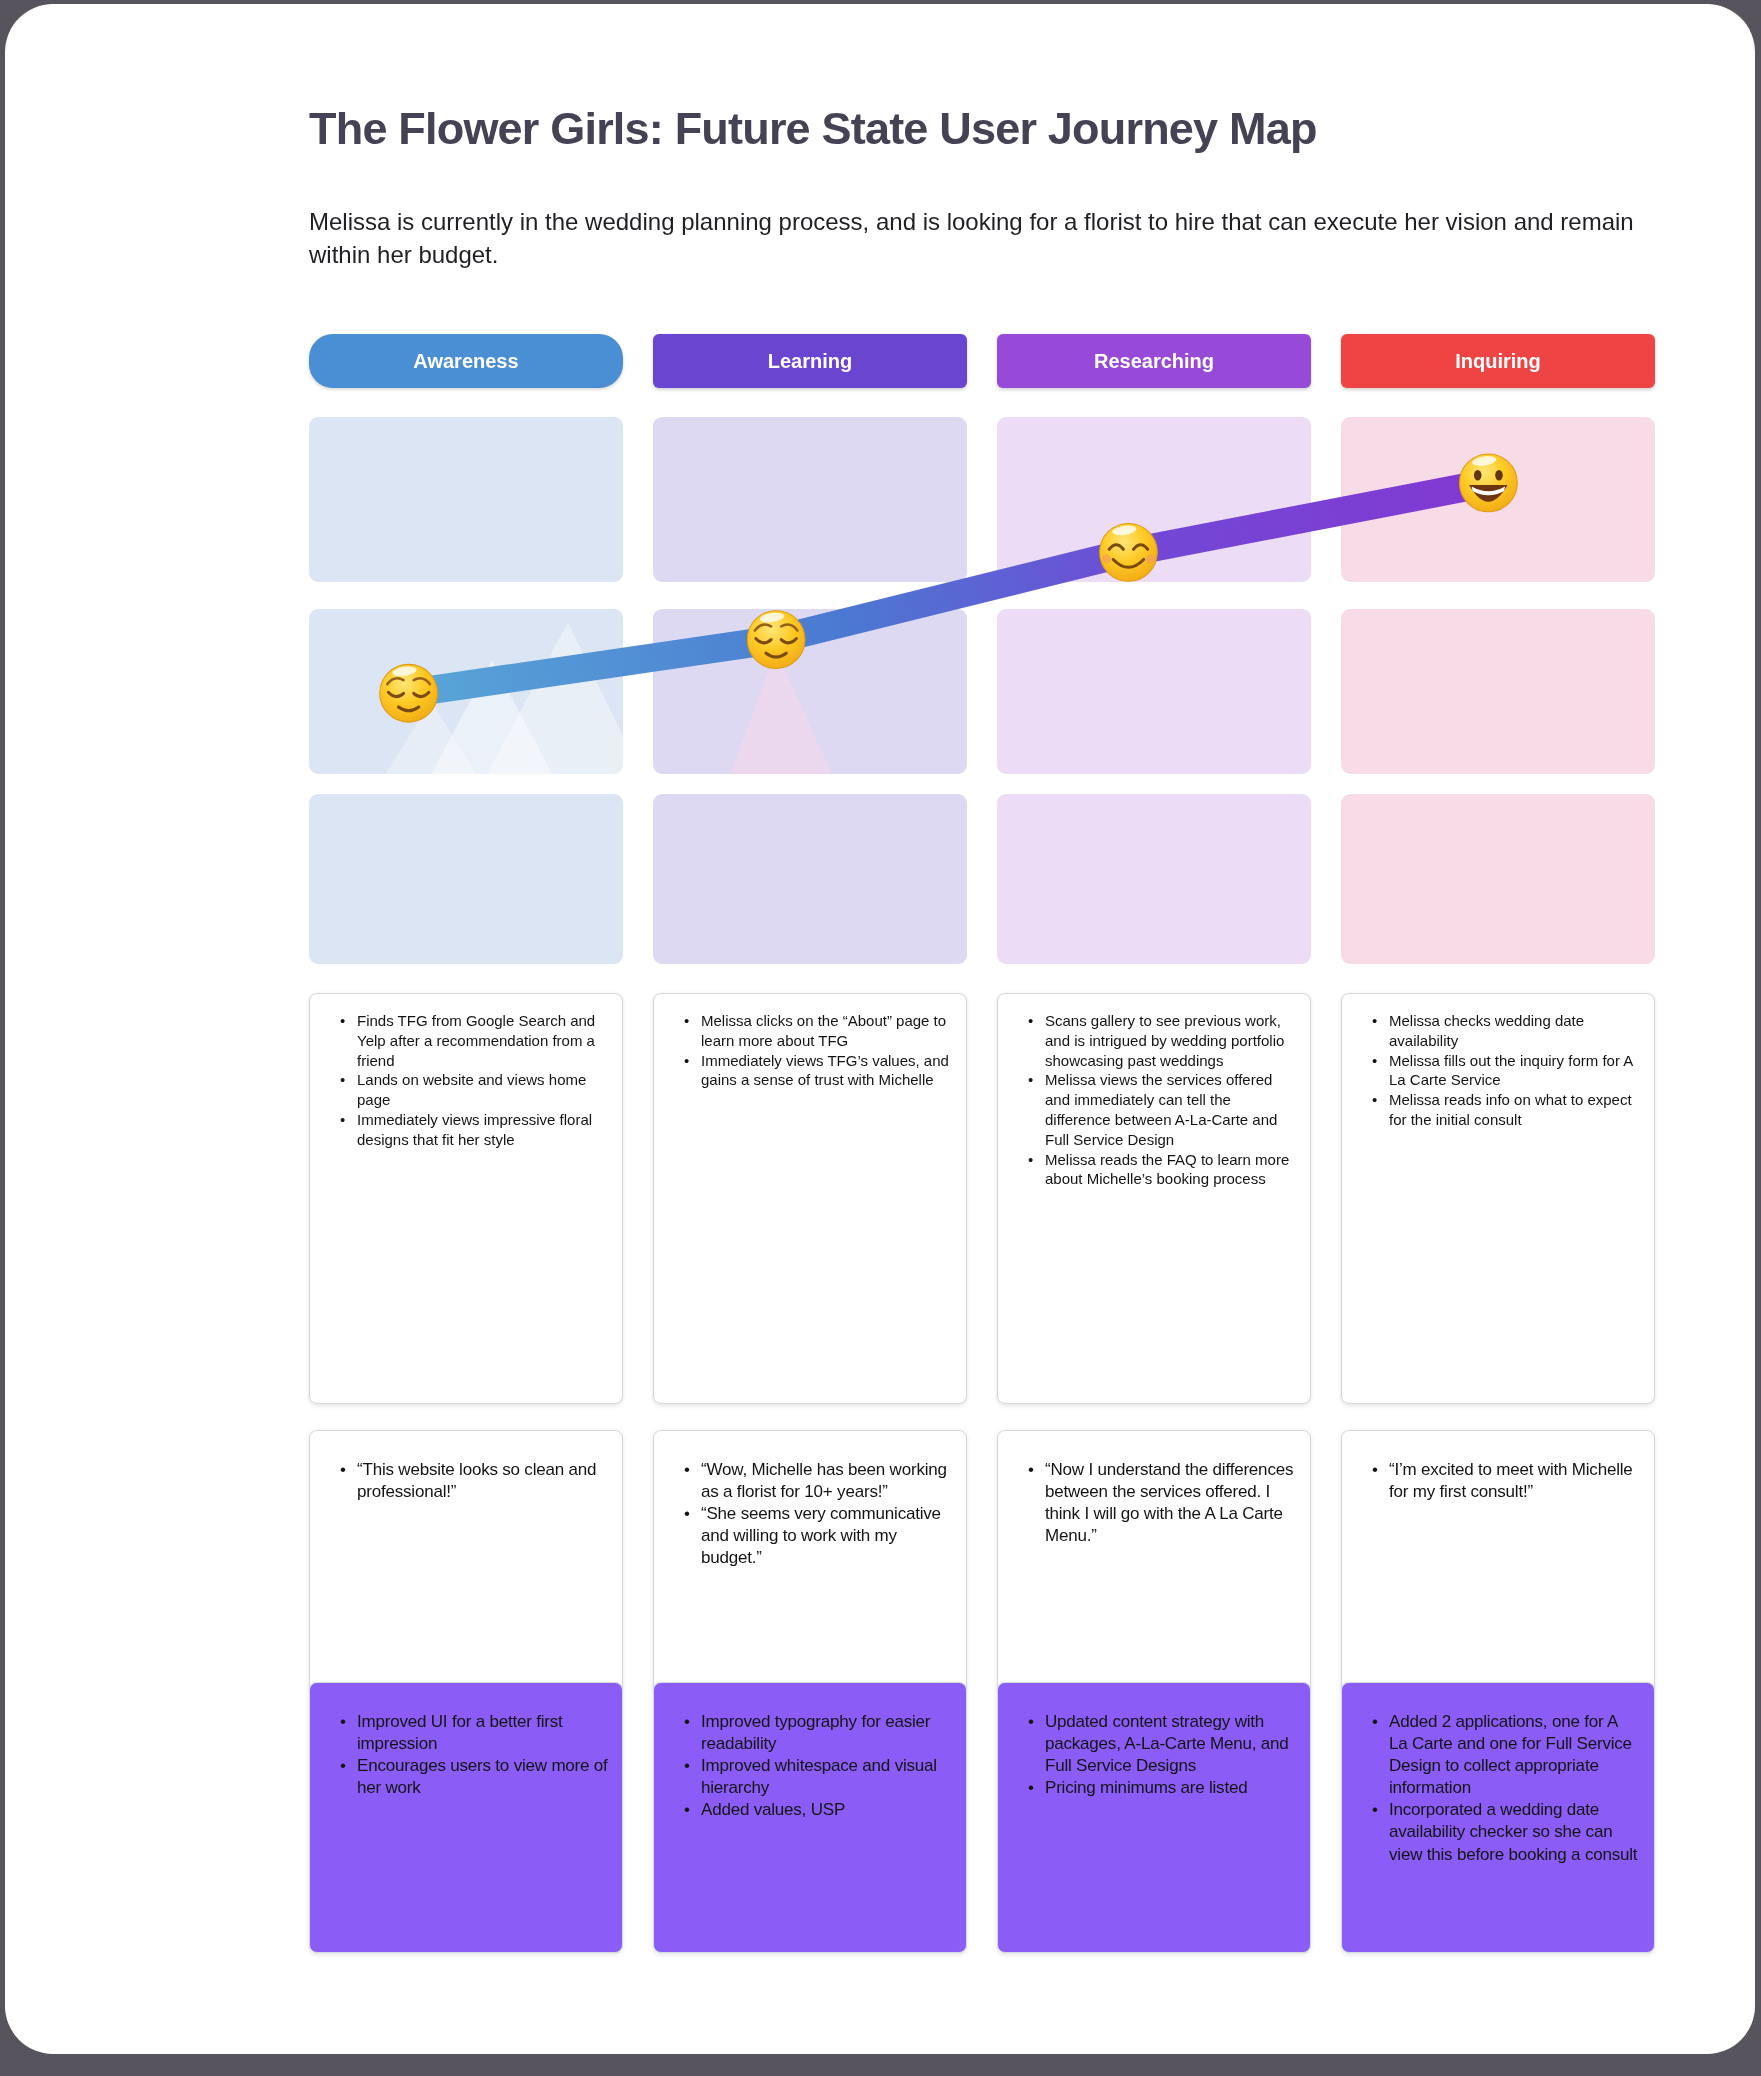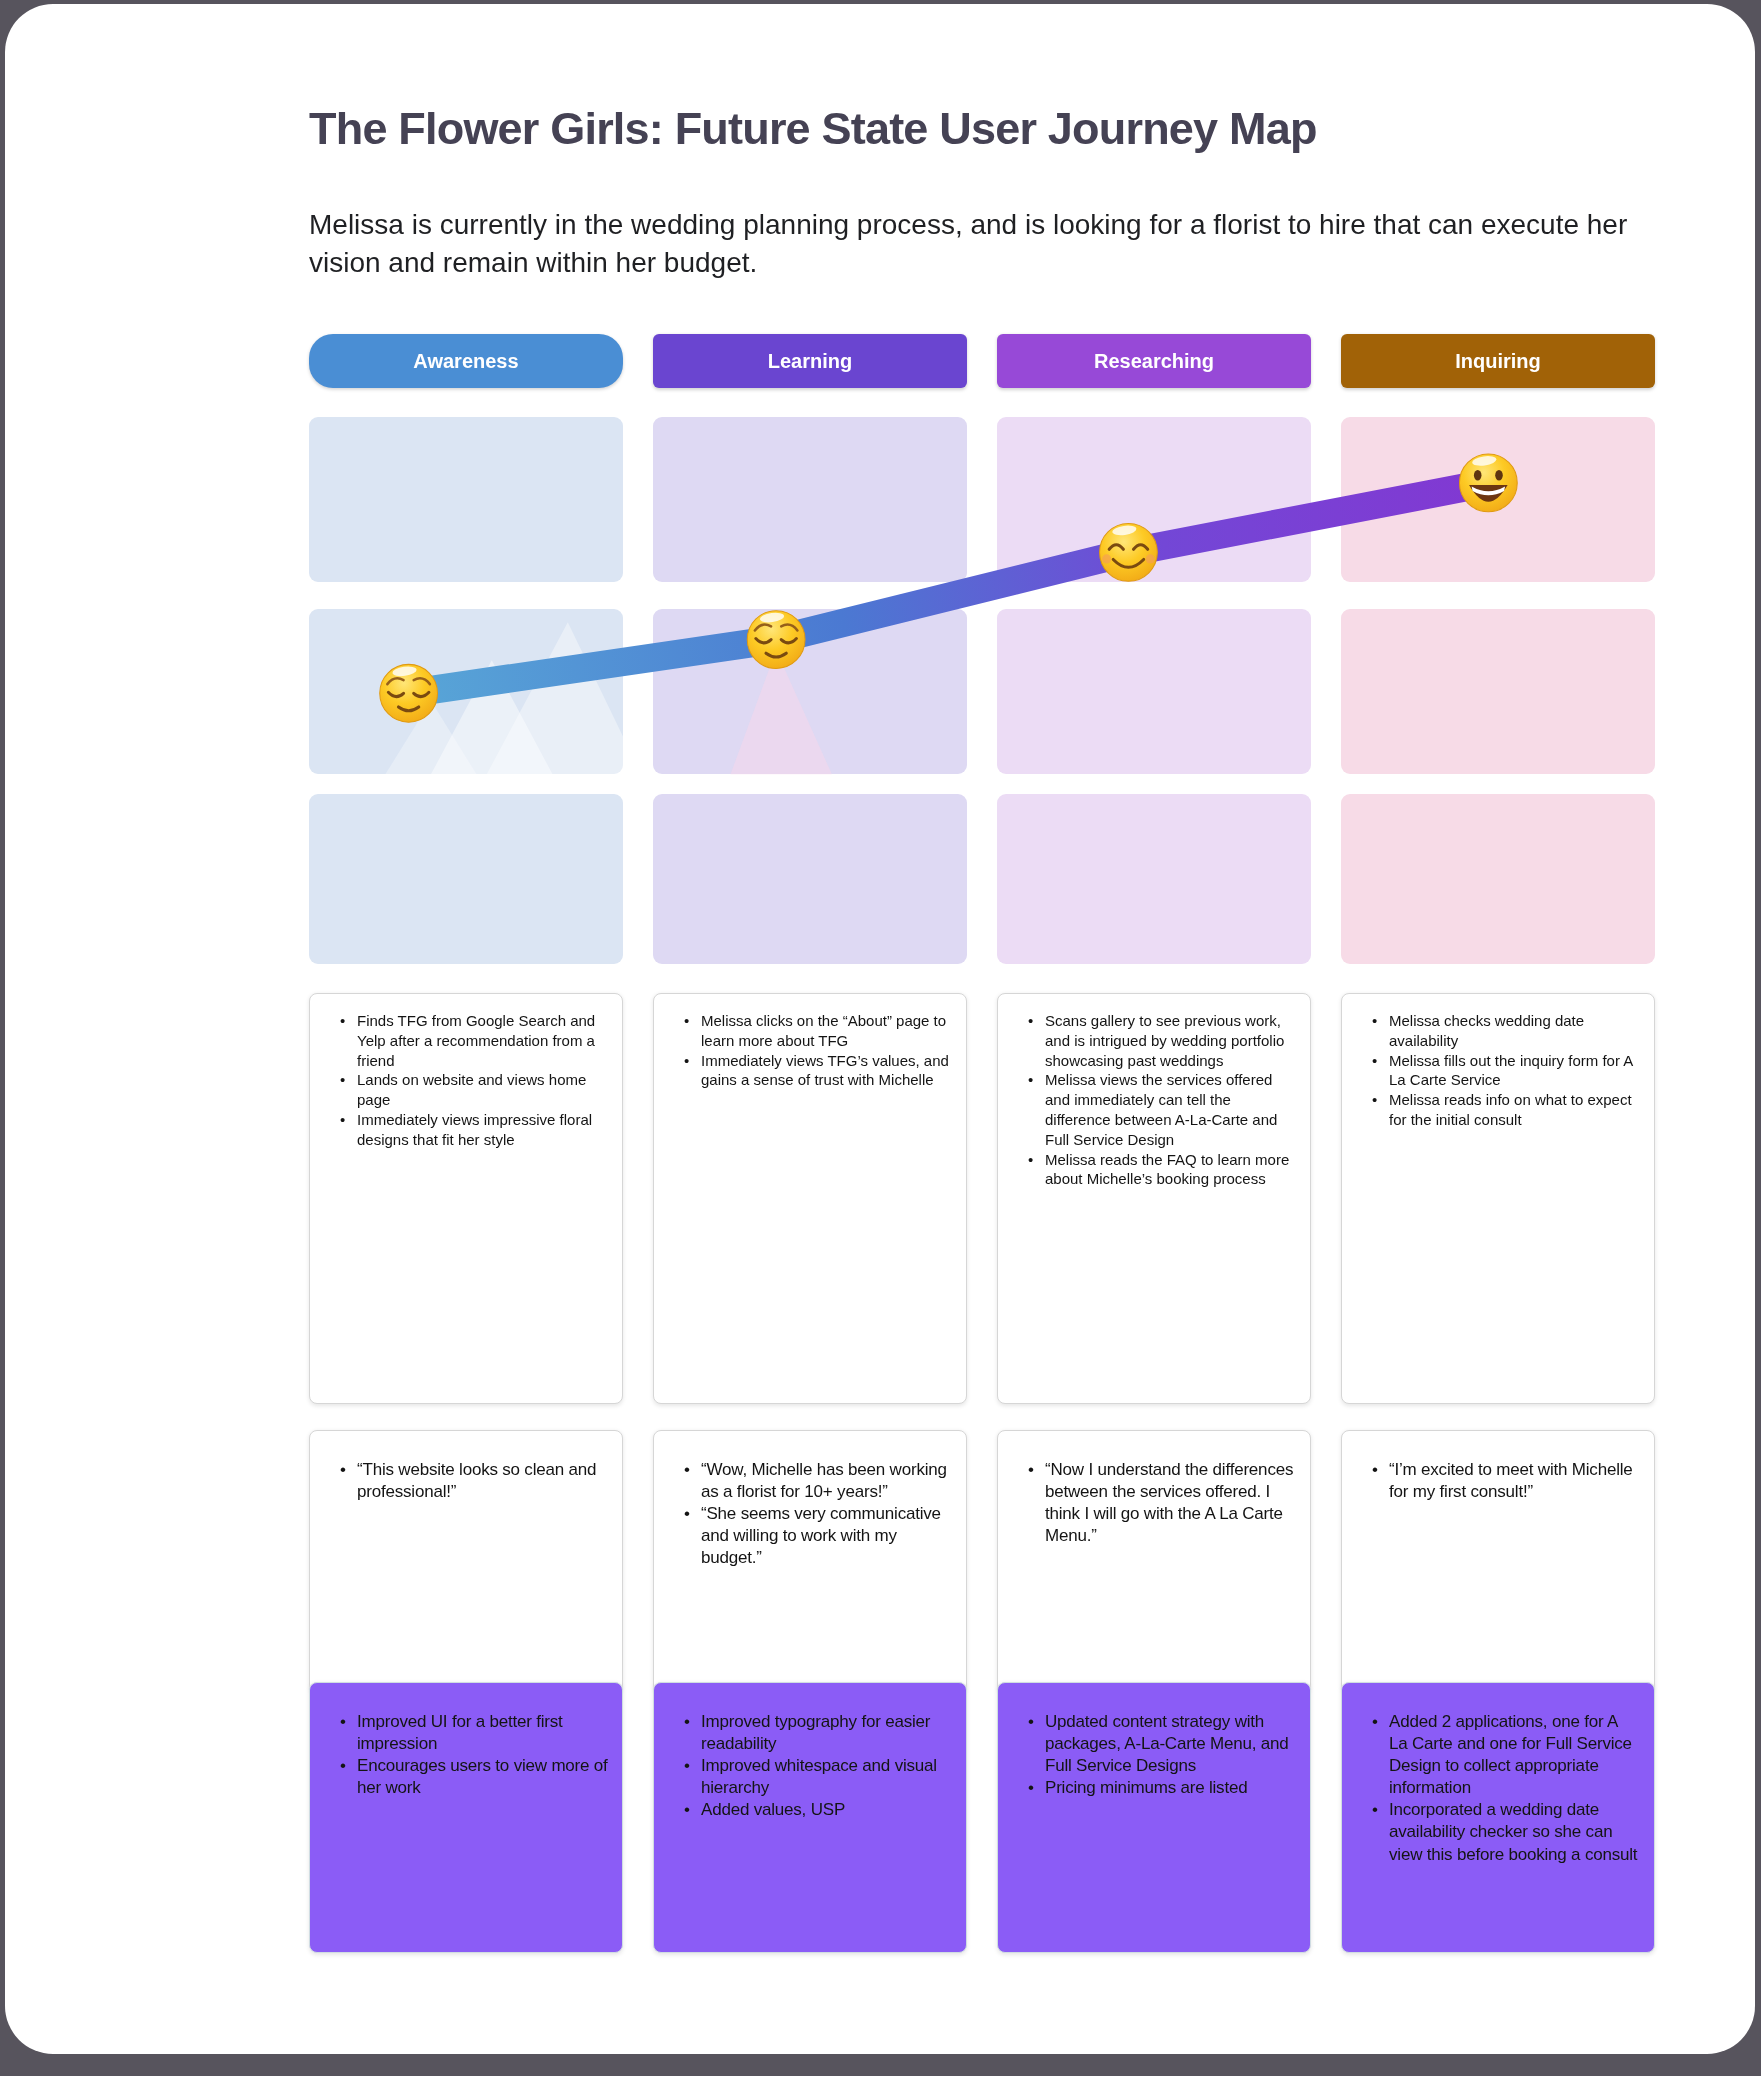--- a/index.html
+++ b/index.html
@@ -5,21 +5,21 @@
   html,body{margin:0;padding:0;width:1761px;height:2077px;background:#57545d;
     font-family:"Liberation Sans", sans-serif;-webkit-font-smoothing:antialiased;}
   #frame{position:absolute;left:5px;top:4px;width:1750px;height:2050px;
     background:#ffffff;border-radius:48px;overflow:hidden;}
   #sidebar{position:absolute;left:0;top:0;width:255px;height:100%;background:#e4e4e4;}
   .side-label{position:absolute;right:47px;transform:translateY(-50%);
     font-size:24px;font-weight:500;color:#0d0d0d;white-space:nowrap;}
   #page-title{position:absolute;left:304px;top:99px;font-size:45px;font-weight:700;
     color:#454254;letter-spacing:-0.8px;white-space:nowrap;}
   #scenario-text{position:absolute;left:304px;top:202px;width:1328px;
-    font-size:28px;line-height:1.36;color:#1f2023;}
+    font-size:24px;line-height:1.36;color:#1f2023;}
   .grid-row{position:absolute;left:304px;width:1349px;display:grid;
     grid-template-columns:repeat(4,314px);column-gap:30px;}
   #headers-row{top:330px;height:54px;}
   .stage-header{height:54px;border-radius:6px;display:flex;align-items:center;
     justify-content:center;color:#ffffff;font-size:20px;font-weight:700;
     box-shadow:0 1.5px 3.5px rgba(0,0,0,.18);}
   .mood-row1{top:413px;height:165px;}
   .mood-row2{top:605px;height:165px;}
   .mood-row3{top:790px;height:170px;}
   .mood-cell{border-radius:9px;height:100%;}
@@ -46,21 +46,21 @@
 
 
   <div id="page-title">The Flower Girls: Future State User Journey Map</div>
 
   <div id="scenario-text">Melissa is currently in the wedding planning process, and is looking for a florist to hire that can execute her vision and remain within her budget.</div>
 
   <div id="headers-row" class="grid-row">
       <div class="stage-header" style="background: rgb(74, 142, 212); border-radius: 24px;">Awareness</div>
       <div class="stage-header" style="background: rgb(106, 69, 208);">Learning</div>
       <div class="stage-header" style="background: rgb(151, 73, 215);">Researching</div>
-      <div class="stage-header" style="background: #a16207;">Inquiring</div>
+      <div class="stage-header" style="background: #ef4444;">Inquiring</div>
     </div>
 
   <div id="mood-row-1" class="grid-row mood-row1">
       <div class="mood-cell" style="background: rgb(219, 229, 243);"></div>
       <div class="mood-cell" style="background: rgb(222, 217, 243);"></div>
       <div class="mood-cell" style="background: rgb(236, 220, 245);"></div>
       <div class="mood-cell" style="background: rgb(247, 219, 231);"></div>
     </div>
   <div id="mood-row-2" class="grid-row mood-row2">
       <div class="mood-cell" style="background: rgb(219, 229, 243);"></div>

